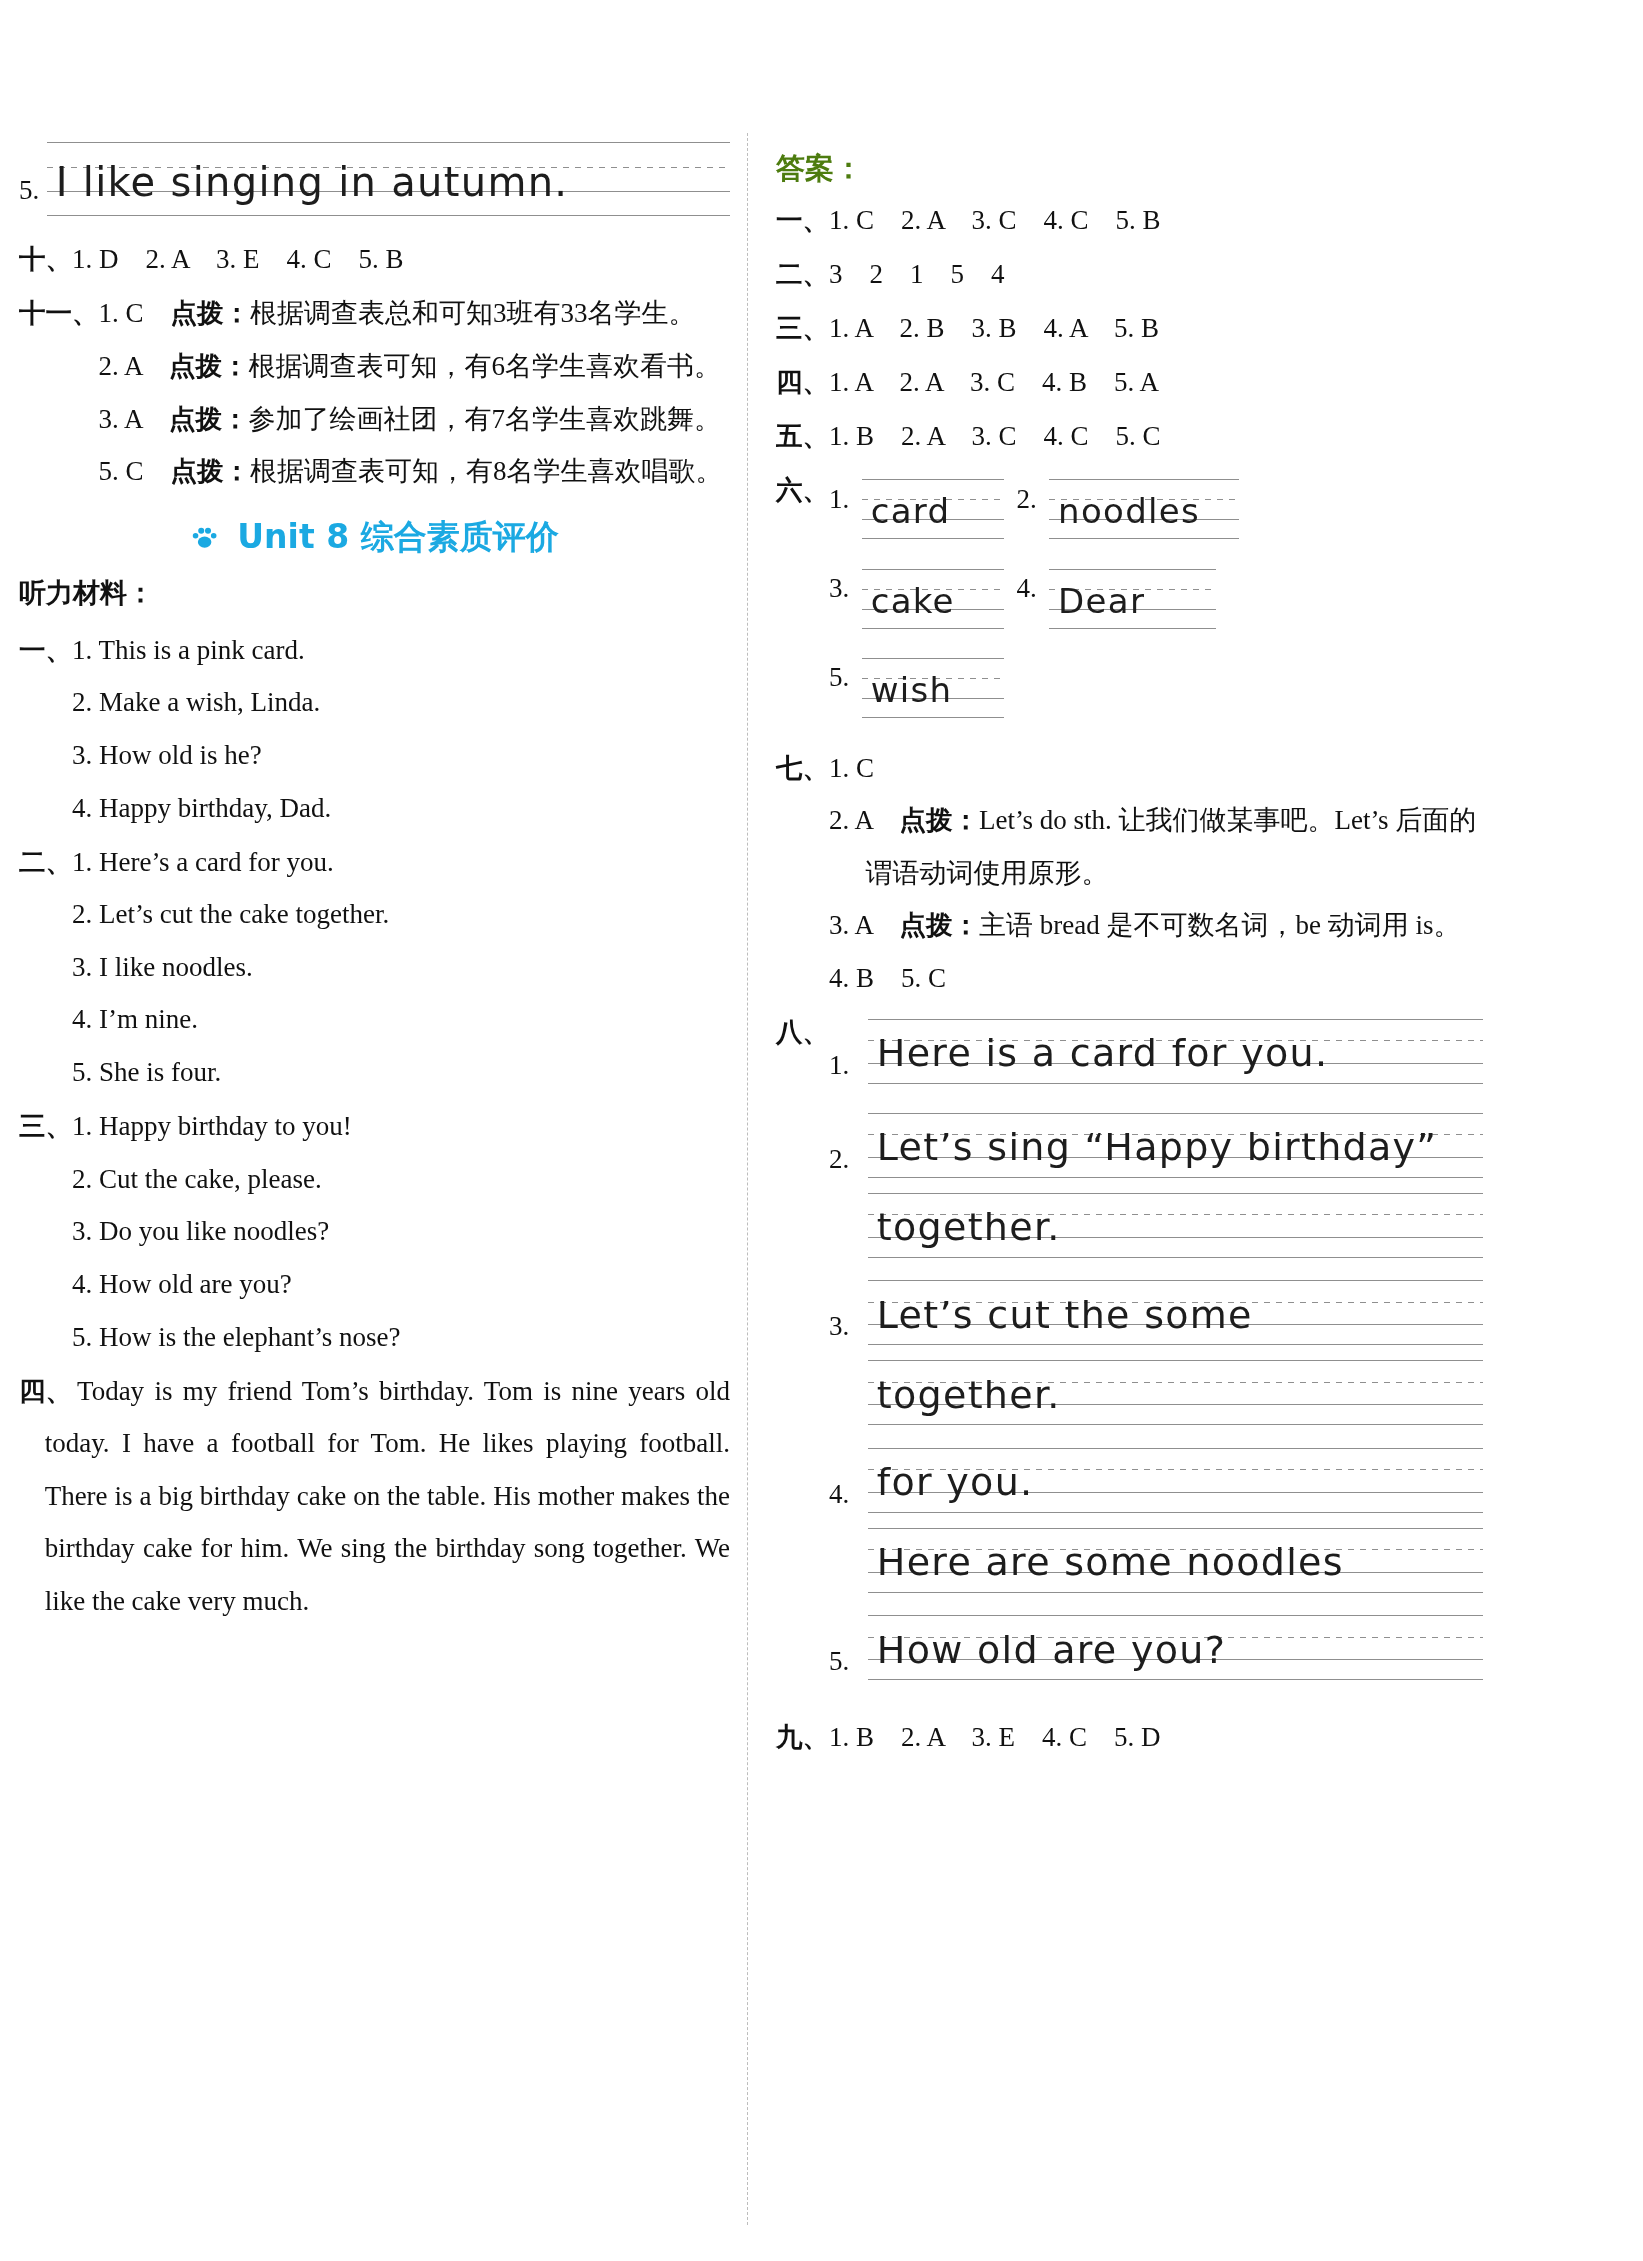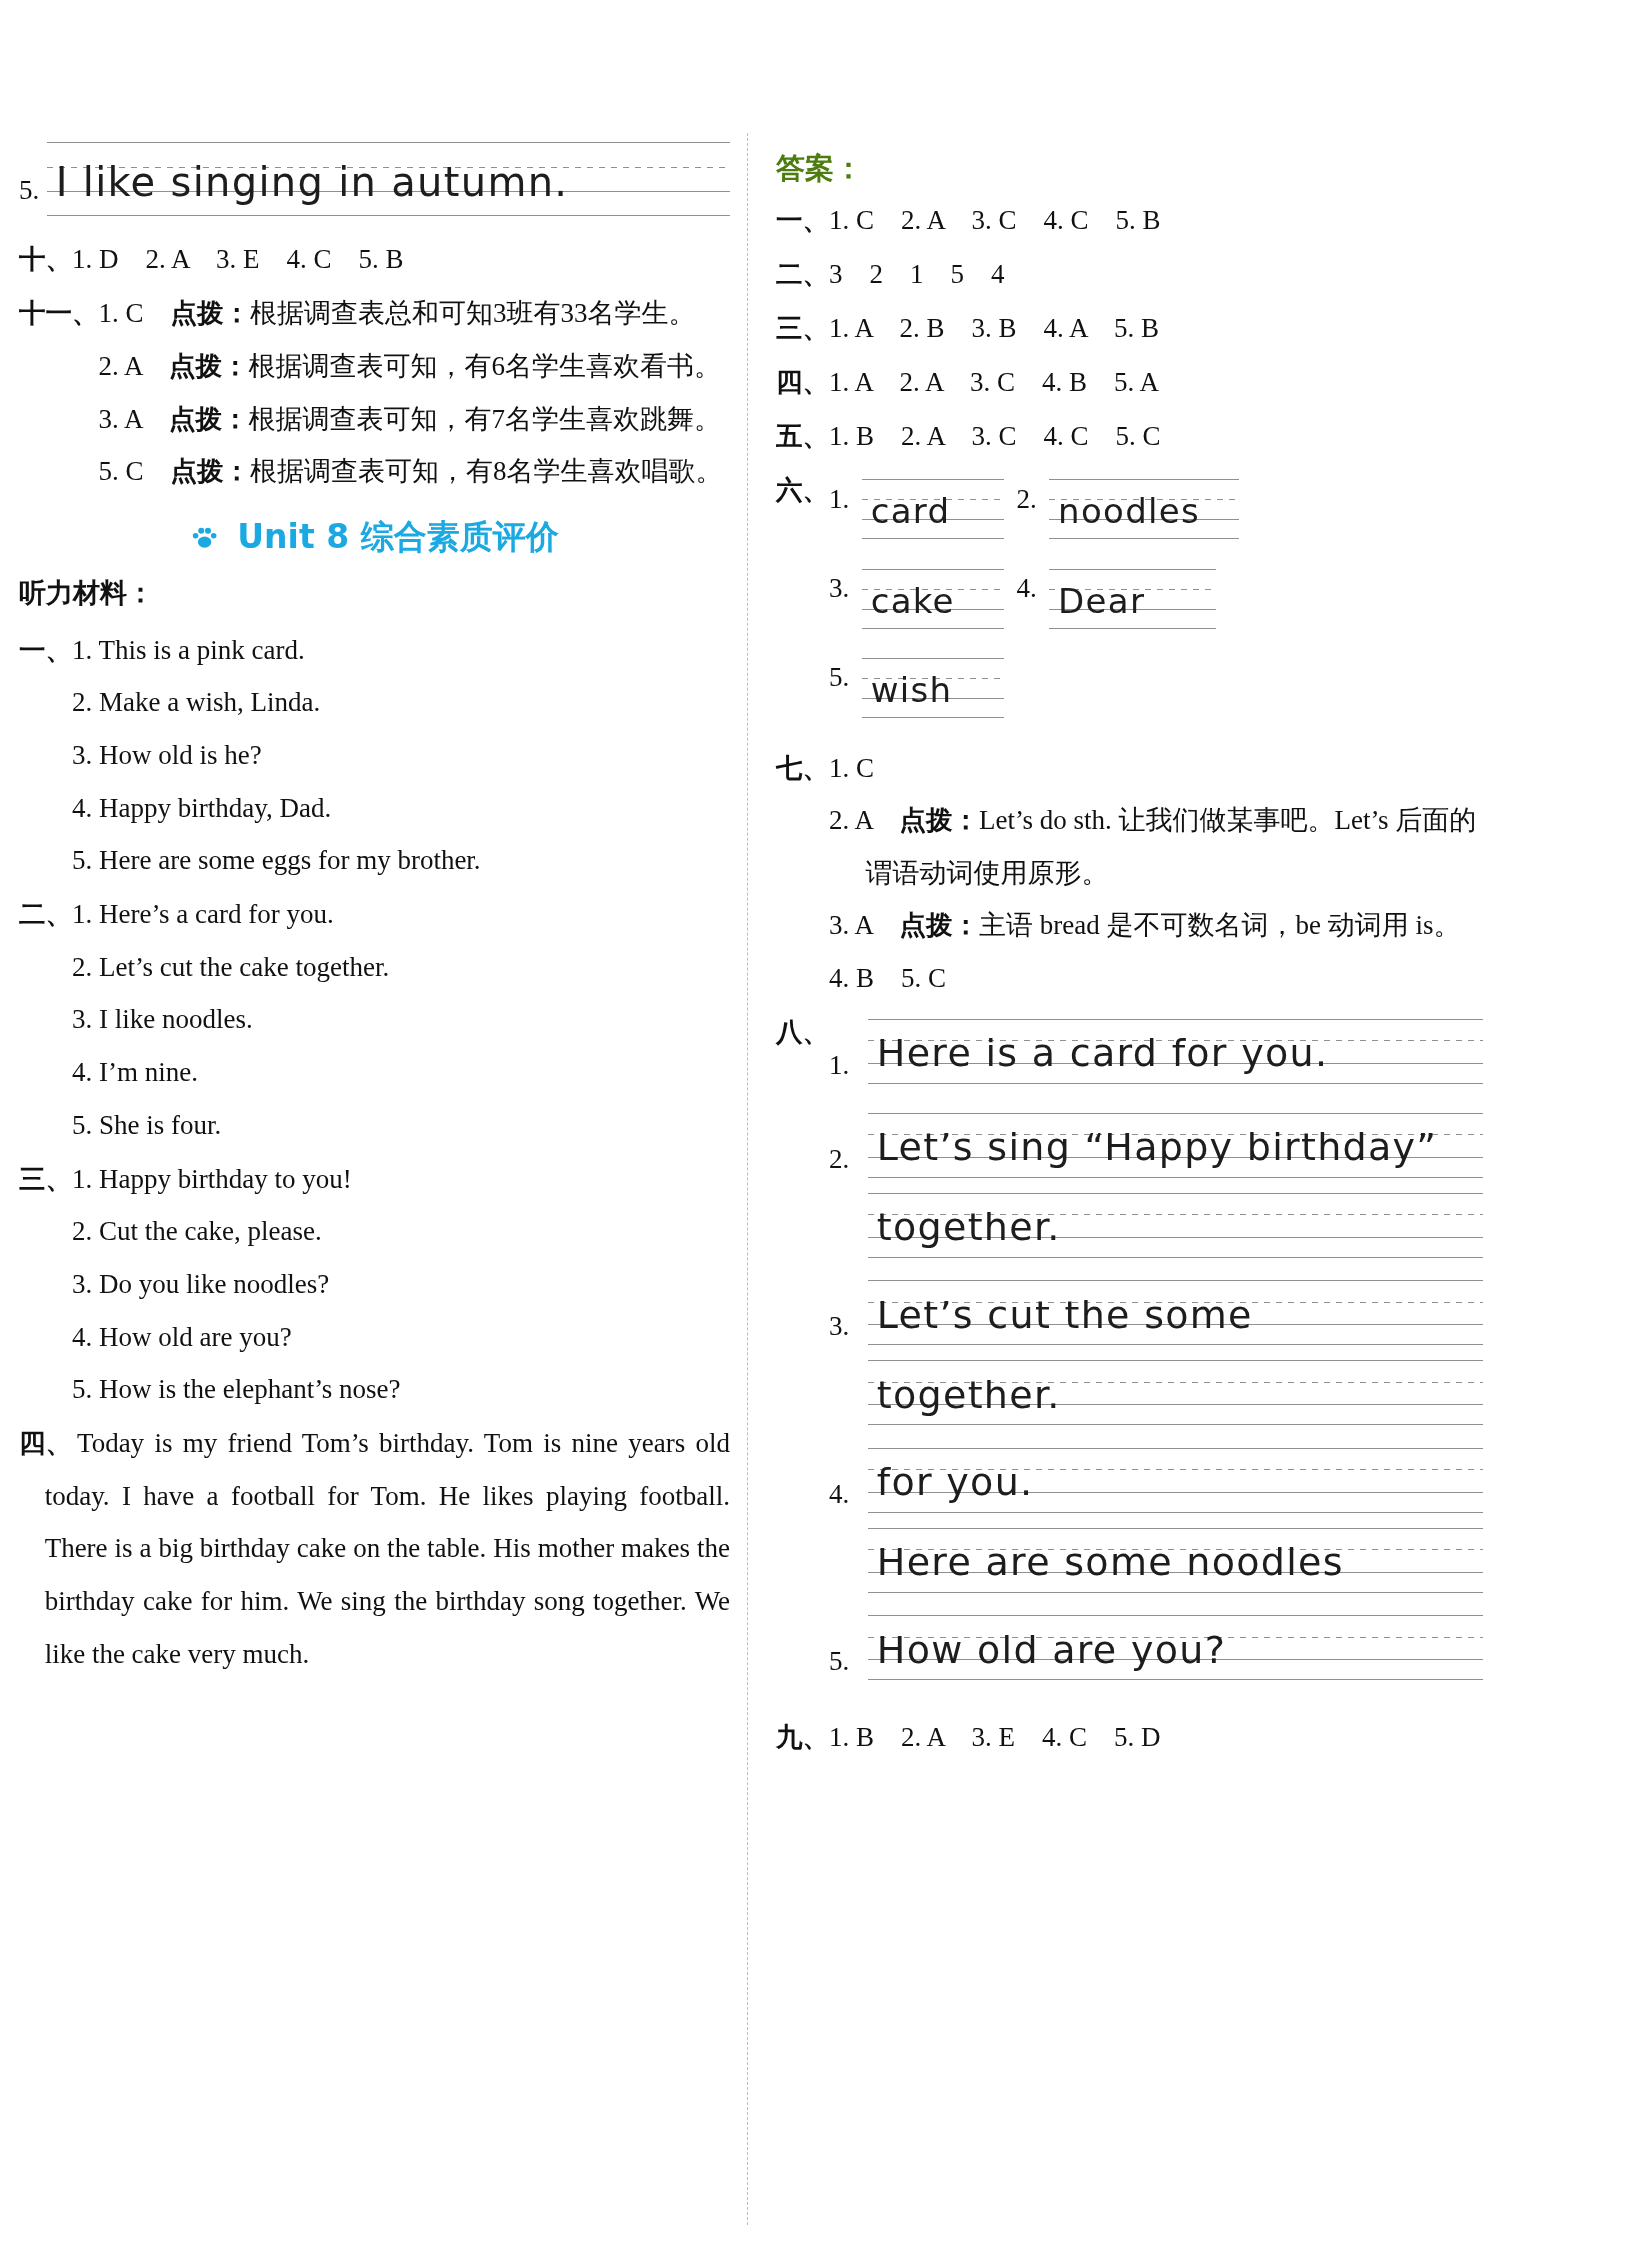--- a/index.html
+++ b/index.html
@@ -97,21 +97,21 @@
     <div class="row sec">
       <span class="lbl">十一、</span>
       <div class="flex1">
         <div class="hang2">
           <span>1. C　</span><span class="b">点拨：</span><span>根据调查表总和可知3班有33名学生。</span>
         </div>
         <div class="hang2">
           <span>2. A　</span><span class="b">点拨：</span><span>根据调查表可知，有6名学生喜欢看书。</span>
         </div>
         <div class="hang2">
-          <span>3. A　</span><span class="b">点拨：</span><span>根据调查表可知，有7名学生喜欢跳舞。</span>
+          <span>3. A　</span><span class="b">点拨：</span><span>参加了绘画社团，有7名学生喜欢跳舞。</span>
         </div>
         <div class="hang2">
           <span>5. C　</span><span class="b">点拨：</span><span>根据调查表可知，有8名学生喜欢唱歌。</span>
         </div>
       </div>
     </div>
 
     <div class="unit-header">
       <svg width="29" height="29" viewBox="0 0 24 24">
         <circle class="accent-fill" cx="4.6" cy="10.6" r="2.3"></circle>
@@ -125,21 +125,20 @@
 
     <div class="listen-label">听力材料：</div>
 
     <div class="row sec">
       <span class="lbl">一、</span>
       <div class="flex1">
         <div>1. This is a pink card.</div>
         <div>2. Make a wish, Linda.</div>
         <div>3. How old is he?</div>
         <div>4. Happy birthday, Dad.</div>
-        <div>5. Here are some eggs for my brother.</div>
       </div>
     </div>
 
     <div class="row sec">
       <span class="lbl">二、</span>
       <div class="flex1">
         <div>1. Here’s a card for you.</div>
         <div>2. Let’s cut the cake together.</div>
         <div>3. I like noodles.</div>
         <div>4. I’m nine.</div>

